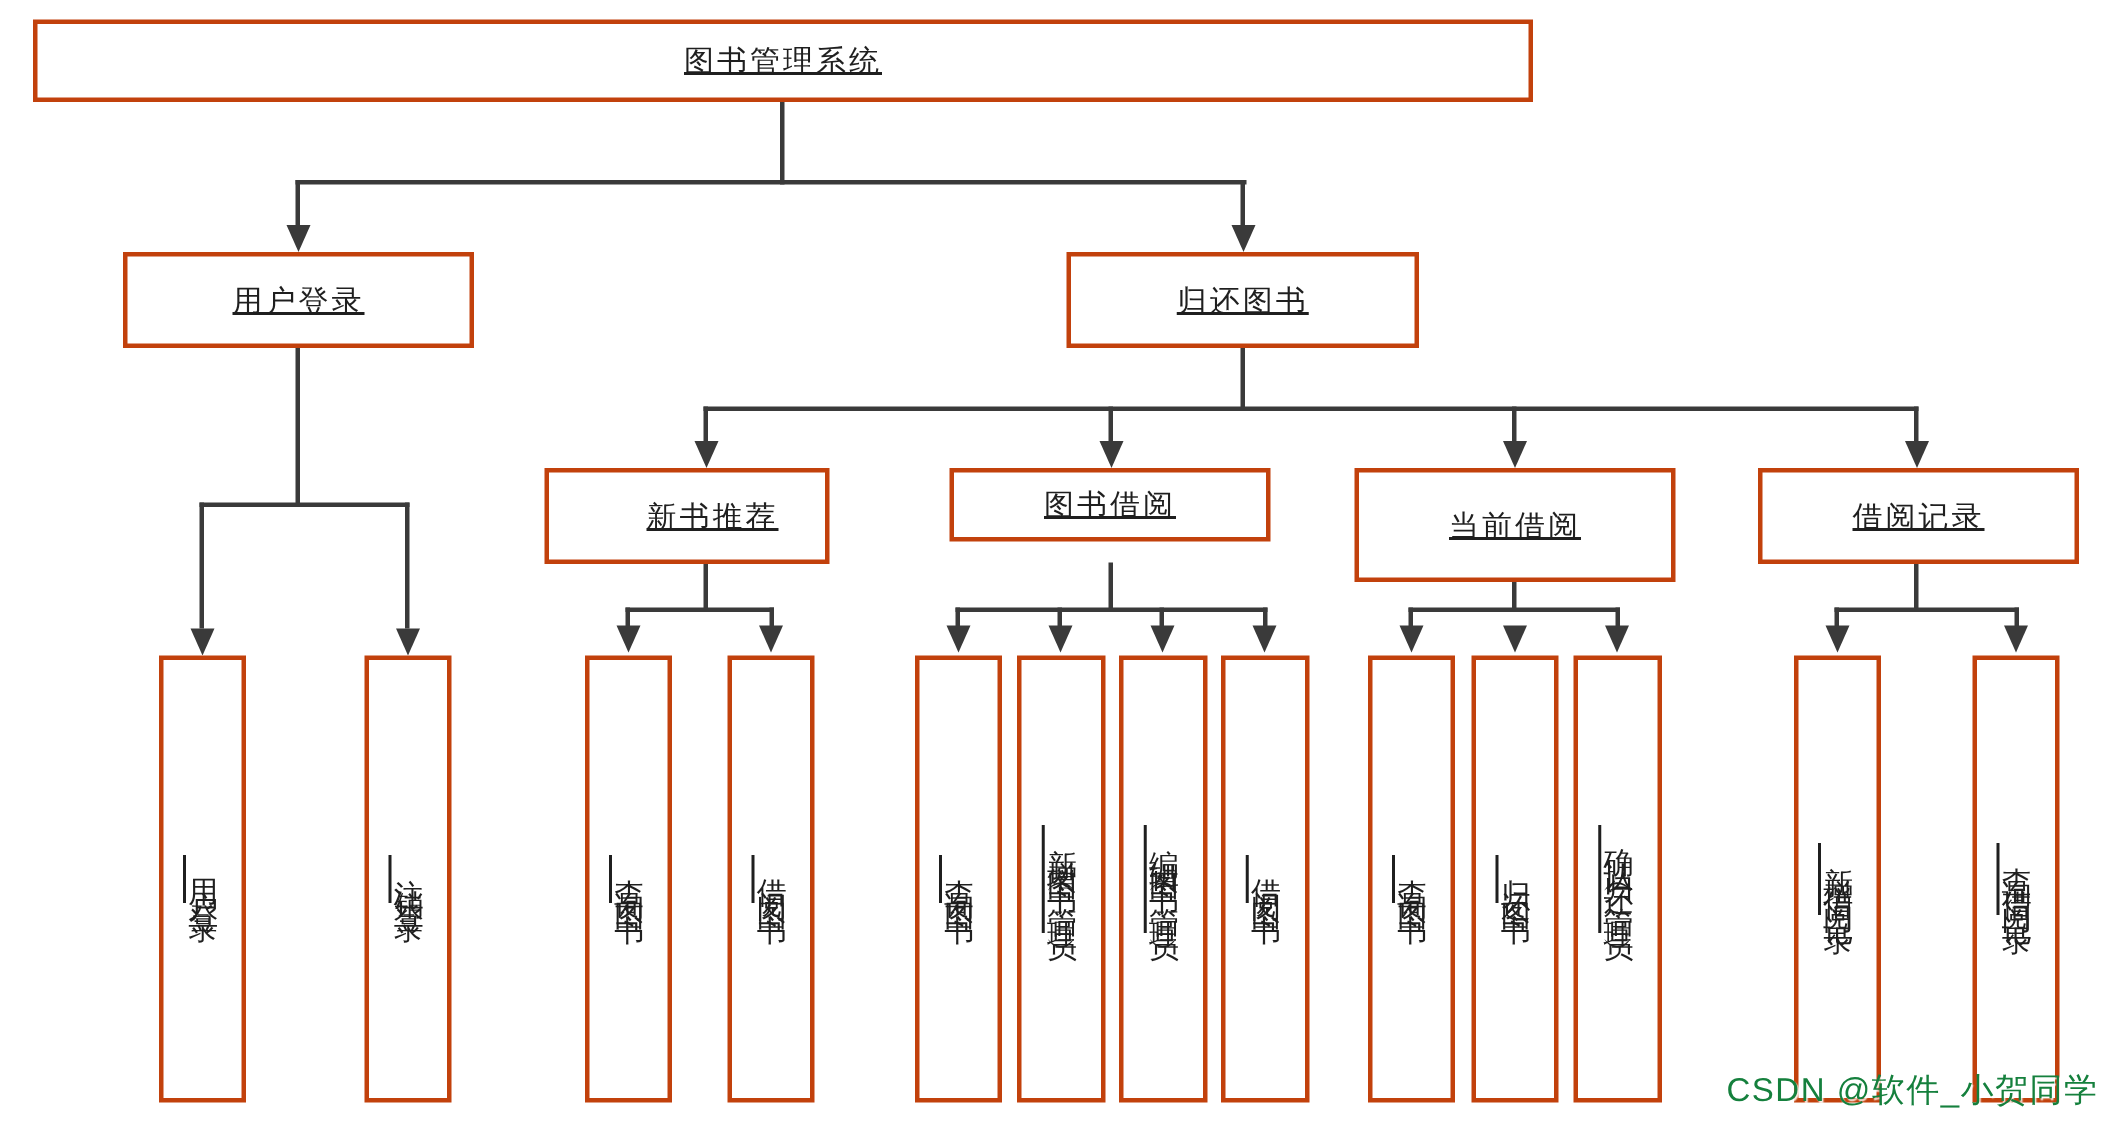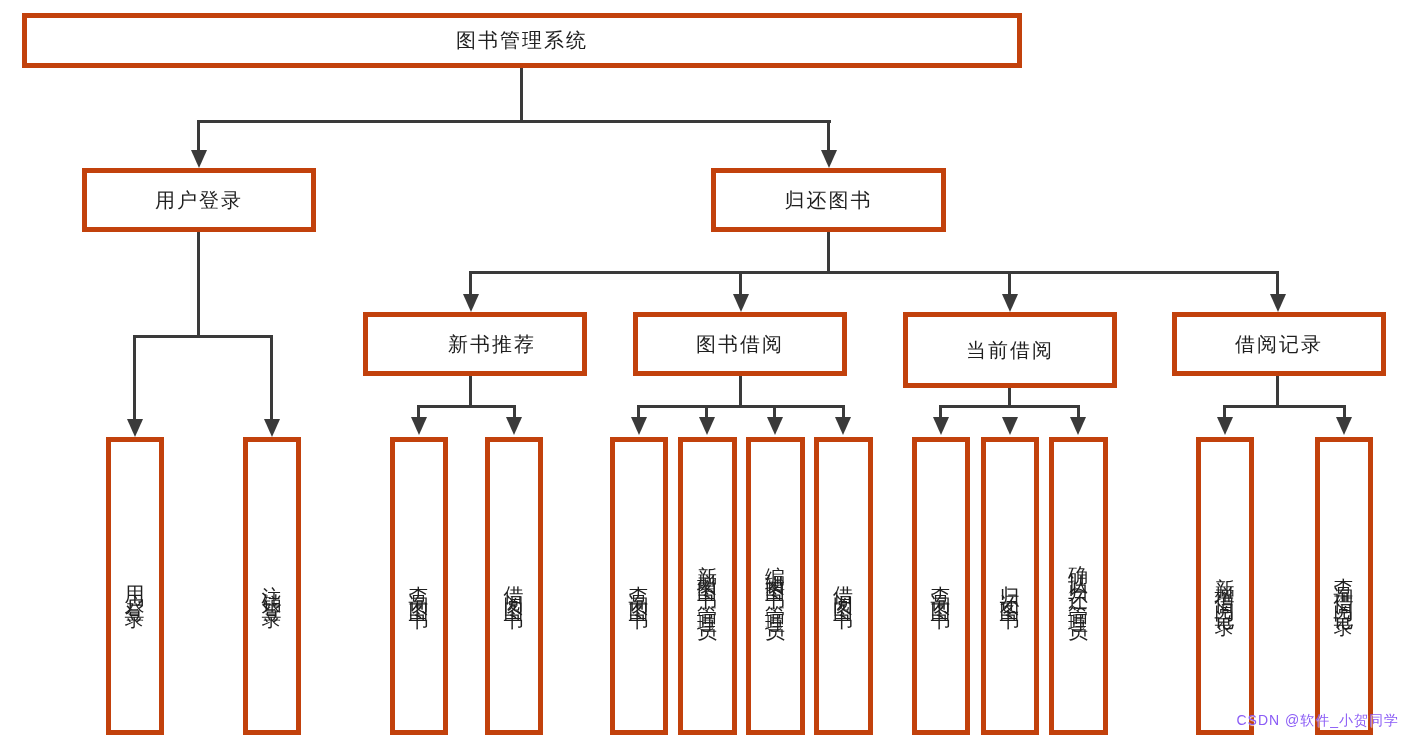--- a/index.html
+++ b/index.html
@@ -9,30 +9,31 @@
   .canvas {
     position: relative;
     width: 1405px;
     height: 747px;
     background: #ffffff;
     overflow: hidden;
   }
 
   .box {
     position: absolute;
-    border: 5px solid #c2410c;
+    border: 3px solid #c2410c;
     background: #ffffff;
     display: flex;
     align-items: center;
     justify-content: center;
     color: #1f1f1f;
     font-size: 20px;
     letter-spacing: 2px;
     text-align: center;
     z-index: 2;
+    text-decoration: underline;
   }
 
   
   .vbox {
     writing-mode: vertical-rl;
     text-orientation: mixed;
     letter-spacing: 8px;
     font-size: 20px;
     line-height: 1;
     padding: 4px 0;
@@ -51,39 +52,39 @@
     border-left: 8px solid transparent;
     border-right: 8px solid transparent;
     border-top: 18px solid #3a3a3a;
     z-index: 1;
   }
 
   .watermark {
     position: absolute;
     right: 6px;
     top: 712px;
-    font-size: 14px;
-    color: #8b5cf6;
+    font-size: 22px;
+    color: #15803d;
     letter-spacing: 1px;
     text-shadow: 1px 1px 1px rgba(255,255,255,0.95);
     z-index: 3;
   }
 </style>
 </head>
 <body>
 
 <div class="canvas">
 
   <div class="box" style="left:22px; top:13px; width:1000px; height:55px;">图书管理系统</div>
 
   <div class="box" style="left:82px; top:168px; width:234px; height:64px;">用户登录</div>
   <div class="box" style="left:711px; top:168px; width:235px; height:64px;">归还图书</div>
 
-  <div class="box" style="left:363px; top:312px; width:224px; height:64px;padding-left:34px;">新书推荐</div>
-  <div class="box" style="left:633px; top:312px; width:214px; height:64px;">图书借阅</div>
+  <div class="box" style="left:363px; top:312px; width:190px; height:64px;padding-left:34px;">新书推荐</div>
+  <div class="box" style="left:633px; top:312px; width:214px; height:49px;">图书借阅</div>
   <div class="box" style="left:903px; top:312px; width:214px; height:76px;">当前借阅</div>
   <div class="box" style="left:1172px; top:312px; width:214px; height:64px;">借阅记录</div>
 
   <div class="box vbox" style="left:106px; top:437px; width:58px; height:298px;">用户登录</div>
   <div class="box vbox" style="left:243px; top:437px; width:58px; height:298px;">注销登录</div>
 
   <div class="box vbox" style="left:390px; top:437px; width:58px; height:298px;">查询图书</div>
   <div class="box vbox" style="left:485px; top:437px; width:58px; height:298px;">借阅图书</div>
 
   <div class="box vbox" style="left:610px; top:437px; width:58px; height:298px;">查询图书</div>

